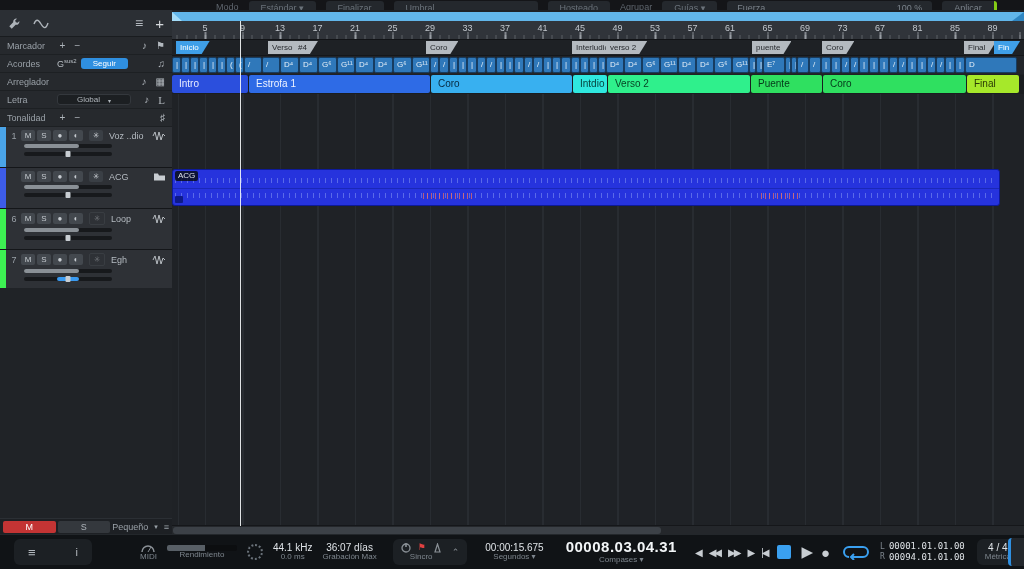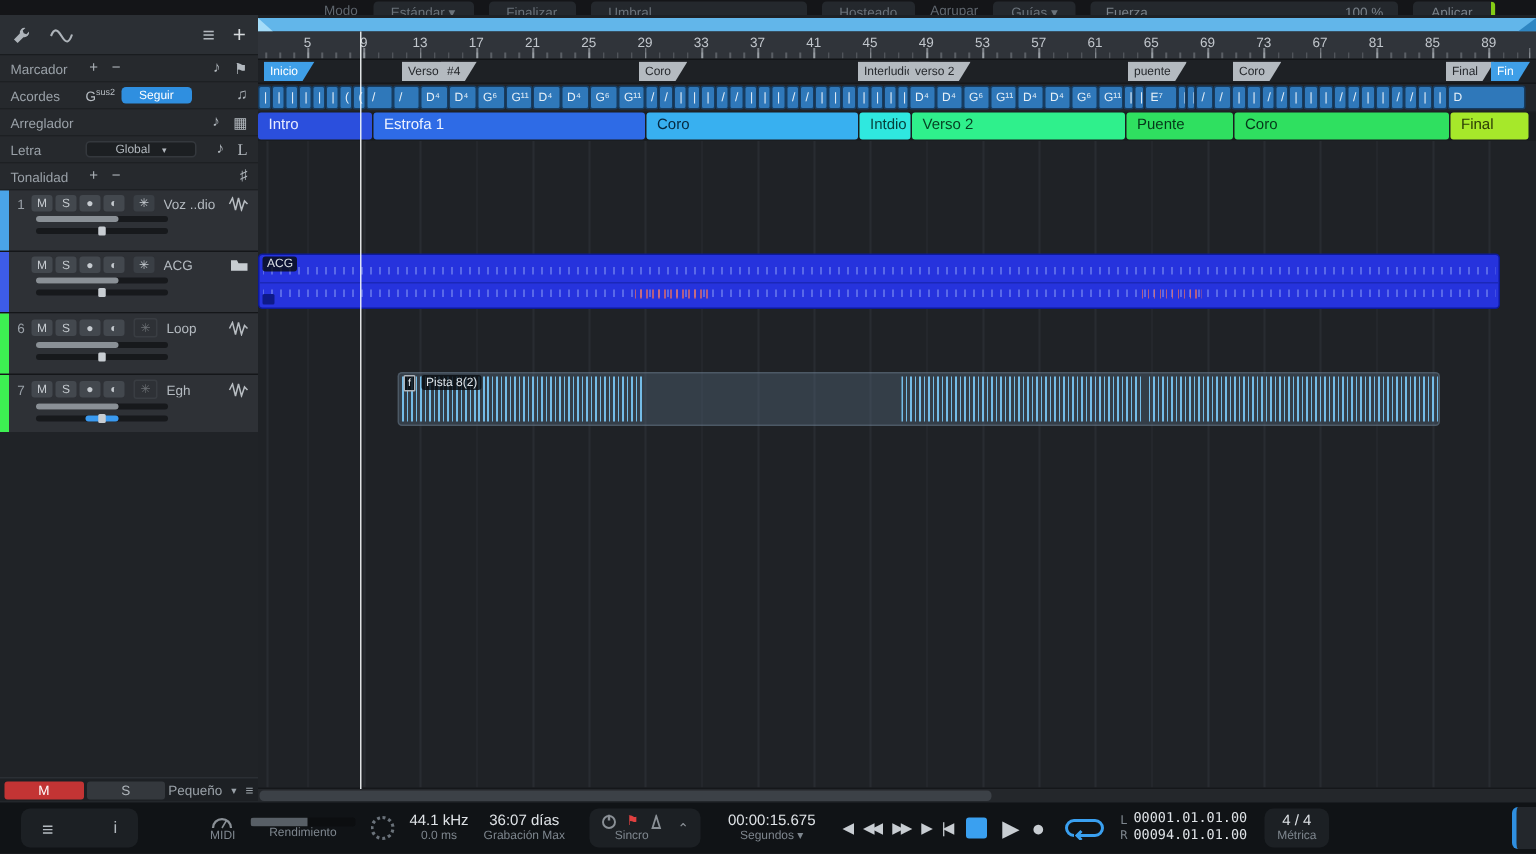--- a/index.html
+++ b/index.html
@@ -470,27 +470,20 @@
           <div class="lane a"></div>
           <div class="div"></div>
           <div class="lane b"></div>
           <div class="hicon"></div>
           <div class="clip-label">ACG</div>
         <div class="red" style="left: 250px; width: 50px; bottom: 6px;"></div>
             <div class="red" style="left: 588px; width: 40px; bottom: 6px;"></div>
           </div>
 
 
-        <div class="clip p8" id="clip-p8" style="left: 93px; width: 695px; top: 154px; height: 36px;">
-          <div class="badge">f</div>
-          <div class="clip-label">Pista 8(2)</div>
-        <div class="seg" style="left: 2px; width: 160px;"></div>
-            <div class="seg" style="left: 335px; width: 160px;"></div>
-            <div class="seg" style="left: 500px; width: 193px;"></div>
-          </div>
       </div>
 
       <div class="playhead"></div>
 
       <div class="h-scroll">
         <div class="handle"></div>
       </div>
     </div>
   </div>
 
@@ -546,20 +539,24 @@
         <span class="stk-l">Sincro</span>
       </div>
       <span style="color:#8a9096;font-size:9px;">⌃</span>
     </div>
 
     <div class="stack" style="margin-left:18px;">
       <span class="stk-v">00:00:15.675</span>
       <span class="stk-l">Segundos ▾</span>
     </div>
 
+    <div class="stack" style="margin-left:22px;">
+      <span class="bigtime">00008.03.04.31</span>
+      <span class="stk-l">Compases ▾</span>
+    </div>
 
     <div id="tp-buttons" style="display:flex;align-items:center;margin-left:14px;">
         <div class="tpbtn ">◀</div>
         <div class="tpbtn ">◀◀</div>
         <div class="tpbtn ">▶▶</div>
         <div class="tpbtn ">▶</div>
         <div class="tpbtn ">|◀</div>
         <div class="tpbtn stopbtn"></div>
         <div class="tpbtn big">▶</div>
         <div class="tpbtn big">●</div>

